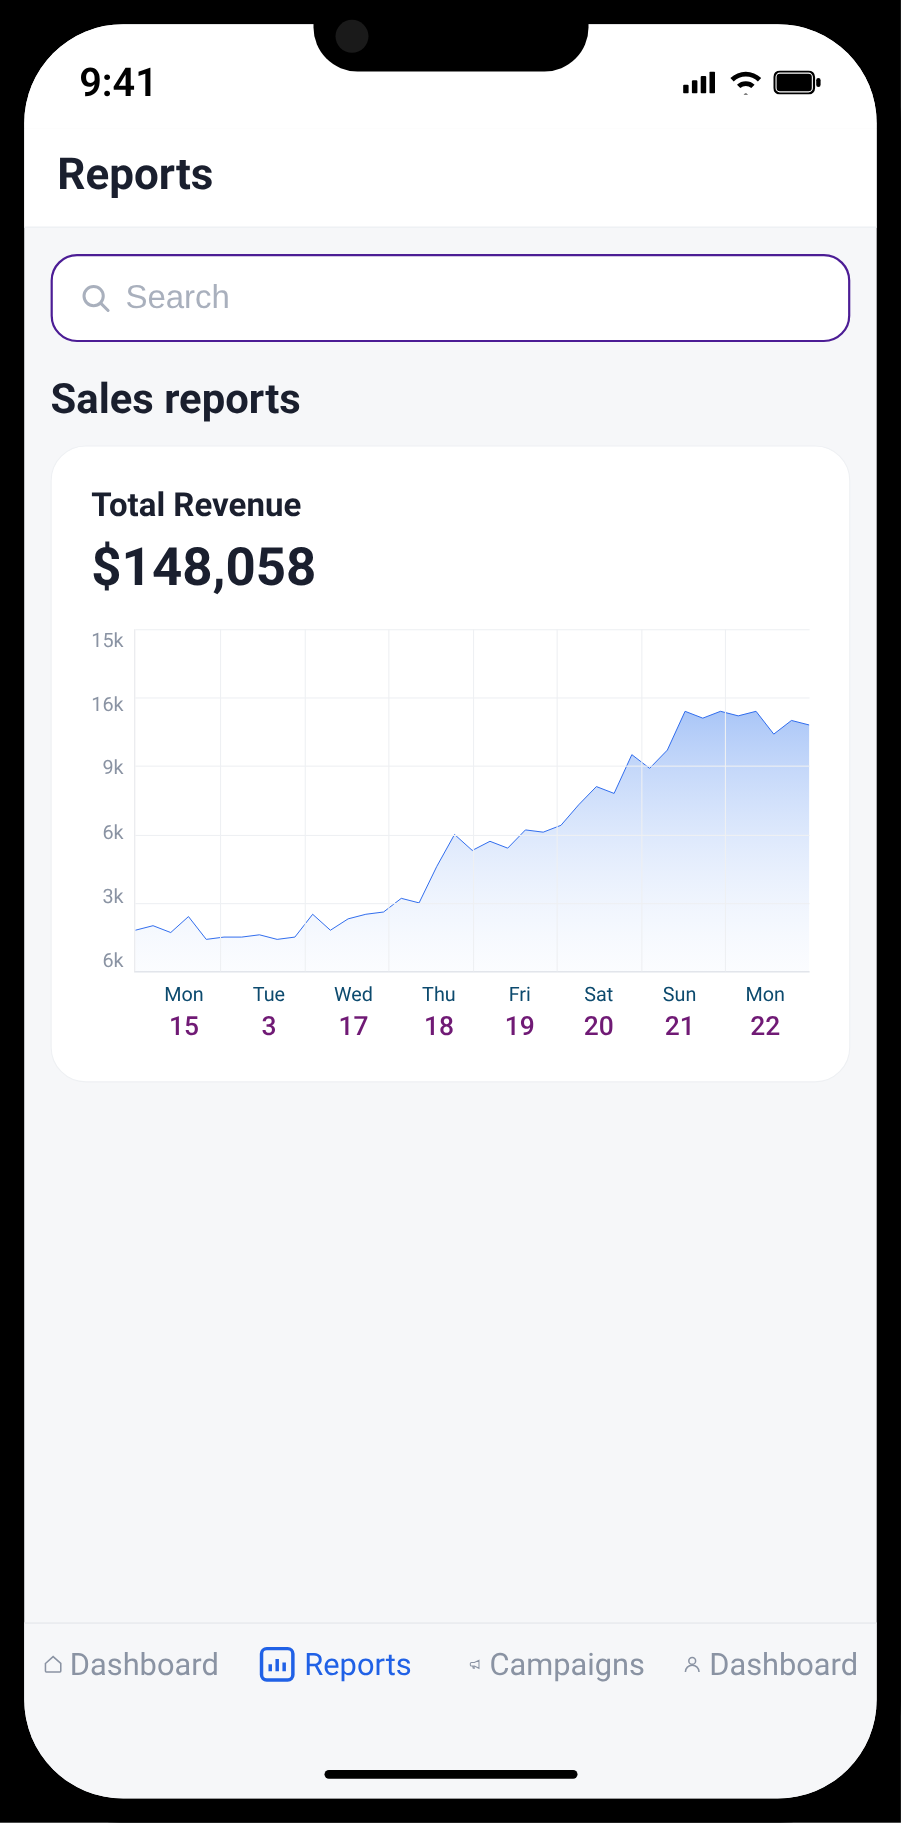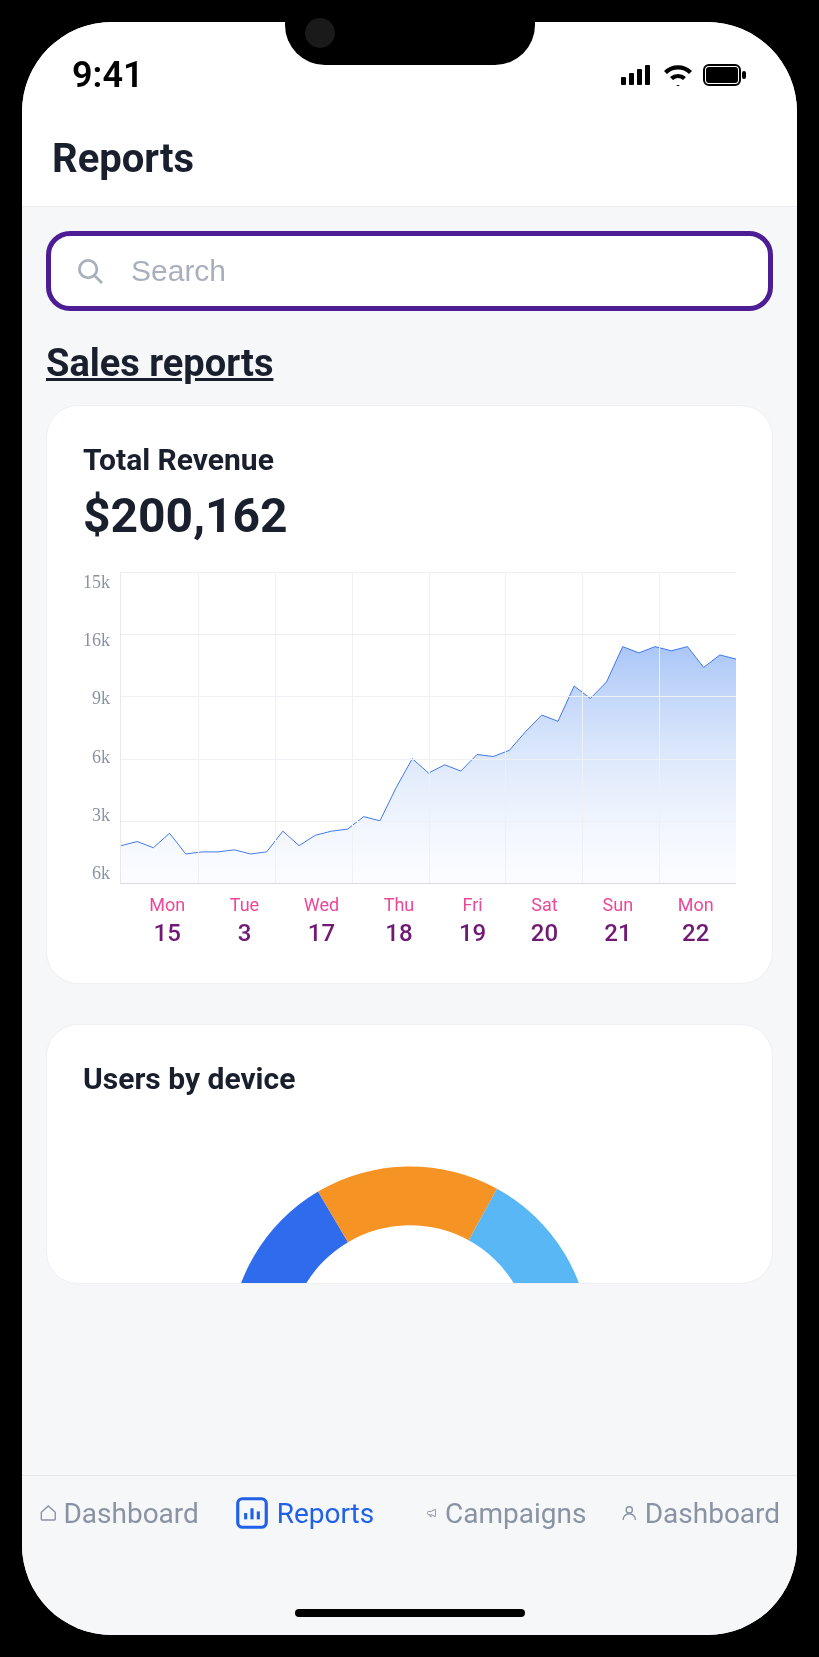--- a/index.html
+++ b/index.html
@@ -66,44 +66,43 @@
     border-bottom: 1px solid #e9ecef;
   }
   .header-title { font-size: 40px; font-weight: 700; color: #1a1f2e; }
   .content {
     flex: 1;
     overflow: hidden;
     padding: 24px 24px 0 24px;
   }
   .search-box {
     background: #fff;
-    border: 5px solid #4c1d95;
+    border: 2px solid #4c1d95;
     border-radius: 24px;
     height: 80px;
     display: flex;
     align-items: center;
     padding: 0 24px;
-    gap: 26px;
+    gap: 12px;
     margin-bottom: 30px;
   }
   .search-box input {
     border: none;
     outline: none;
     font-size: 30px;
     flex: 1;
     color: #333;
     background: transparent;
   }
   .search-box input::placeholder { color: #a9b0bd; }
   .section-title {
     font-size: 38px;
     font-weight: 700;
     color: #1a1f2e;
     margin-bottom: 20px;
-    text-decoration: underline;
   }
   .card {
     background: #fff;
     border: 1px solid #eef0f3;
     border-radius: 32px;
     padding: 36px;
     margin-bottom: 40px;
   }
   .card-title {
     font-size: 30px;
@@ -113,21 +112,20 @@
   }
   .revenue-value {
     font-size: 48px;
     font-weight: 700;
     color: #1a1f2e;
     margin-bottom: 28px;
   }
   .chart-area {
     display: flex;
     gap: 0;
-    font-family: Liberation Serif, serif;
   }
   .y-axis {
     display: flex;
     flex-direction: column;
     justify-content: space-between;
     align-items: flex-end;
     height: 312px;
     padding-right: 10px;
     font-size: 18px;
     color: #8a93a3;
@@ -149,21 +147,21 @@
     position: absolute;
     left: 0; top: 0; width: 100%; height: 100%;
   }
   .x-axis {
     display: flex;
     justify-content: space-around;
     margin-top: 10px;
     padding-left: 44px;
   }
   .x-label { text-align: center; }
-  .x-label .dow { font-size: 18px; color: #ec4899; margin-bottom: 4px; }
+  .x-label .dow { font-size: 18px; color: #0c4a6e; margin-bottom: 4px; }
   .x-label .day { font-size: 24px; color: #701a75; font-weight: 500; }
   .donut-wrap { display:flex; justify-content:center; margin-top:20px;}
   .donut-wrap svg { width: 420px; height: auto; }
   .tab-bar {
     height: 160px;
     background: #f6f7f9;
     border-top: 1px solid #e2e5ea;
     display: flex;
     justify-content: space-around;
     align-items: flex-start;
@@ -229,21 +227,21 @@
             <circle cx="10.5" cy="10.5" r="7"></circle>
             <line x1="21" y1="21" x2="15.8" y2="15.8" stroke-linecap="round"></line>
           </svg>
         <input type="text" placeholder="Search" style="">
       </div>
 
       <div class="section-title">Sales reports</div>
 
       <div class="card">
         <div class="card-title">Total Revenue</div>
-        <div class="revenue-value">$200,162</div>
+        <div class="revenue-value">$148,058</div>
 
         <div class="chart-area">
           <div class="y-axis" id="y-axis">
               <span>15k</span>
               <span>16k</span>
               <span>9k</span>
               <span>6k</span>
               <span>3k</span>
               <span>6k</span>
             </div>
@@ -301,32 +299,20 @@
               <div class="dow">Sun</div>
               <div class="day">21</div>
             </div>
             <div class="x-label">
               <div class="dow">Mon</div>
               <div class="day">22</div>
             </div>
           </div>
       </div>
 
-      <div class="card" style="padding-bottom:0; overflow:hidden; height:260px;">
-        <div class="card-title">Users by device</div>
-        <div class="donut-wrap">
-          <svg viewBox="0 0 200 200">
-            <g transform="translate(100,110)" id="donut-g">
-                <path d="M -86 -1.0531962472667237e-14 A 86 86 0 0 1 -43.777561754531895 -74.02381432233918 L -29.52440211352151 -49.92303756622874 A 58 58 0 0 0 -58 -7.102951435054649e-15 Z" fill="#2f6bed" stroke="#fff" stroke-width="0"></path>
-                <path d="M -43.777561754531895 -74.02381432233918 A 86 86 0 0 1 41.43081597274755 -75.36237448377224 L 27.941713097899513 -50.825787442544076 A 58 58 0 0 0 -29.52440211352151 -49.92303756622874 Z" fill="#f59425" stroke="#fff" stroke-width="0"></path>
-                <path d="M 41.43081597274755 -75.36237448377224 A 86 86 0 0 1 86 5.728750807065808e-14 L 58 3.863576125695545e-14 A 58 58 0 0 0 27.941713097899513 -50.825787442544076 Z" fill="#5ab7f5" stroke="#fff" stroke-width="0"></path>
-              </g>
-          </svg>
-        </div>
-      </div>
 
     </div>
 
     <div class="tab-bar">
       <div class="tab">
         <svg viewBox="0 0 24 24" fill="none" stroke="#8a93a3" stroke-width="1.8">
             <path d="M3 11 L12 3 L21 11 V20 a1 1 0 0 1 -1 1 H4 a1 1 0 0 1 -1 -1 Z"></path>
           </svg>
         <span>Dashboard</span>
       </div>

